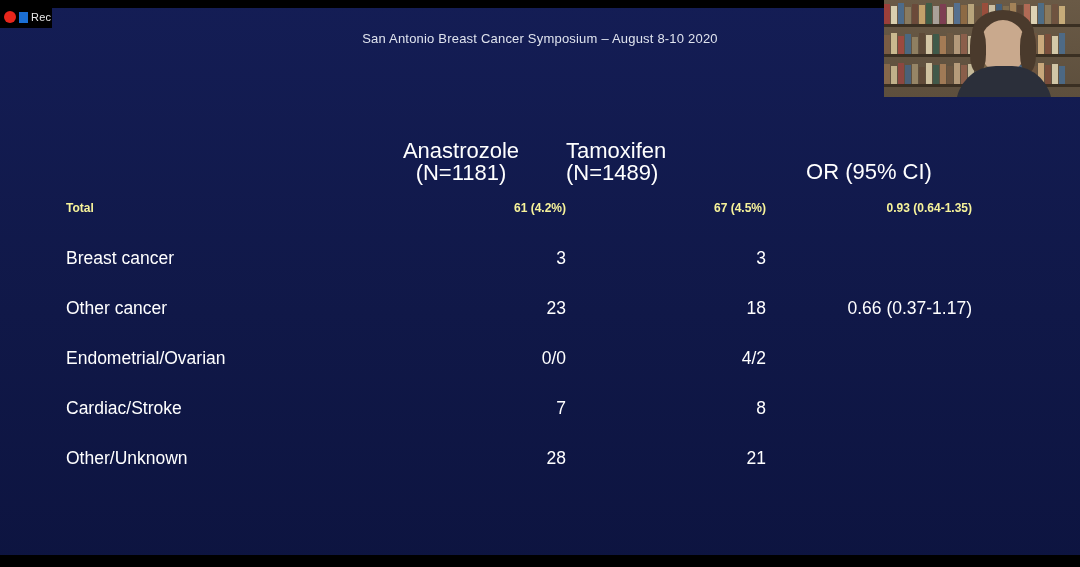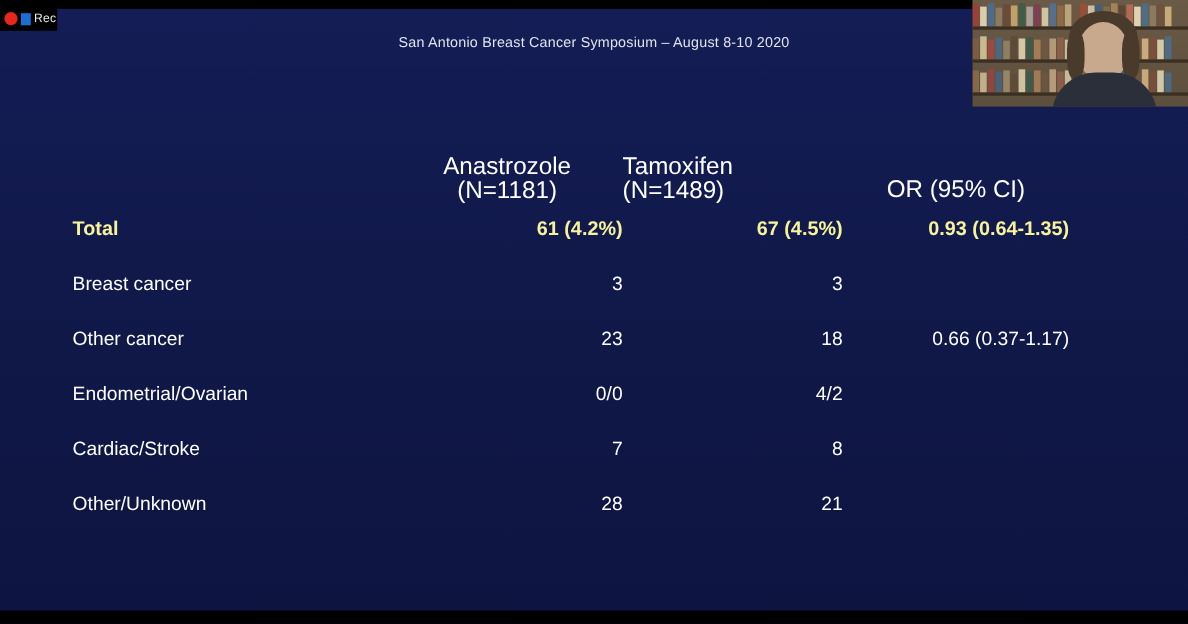--- a/index.html
+++ b/index.html
@@ -228,21 +228,21 @@
   tr.rule-bot > * { border-bottom: 2px solid #ffffff; }
 
   tbody td {
     height: 50px;
     vertical-align: middle;
     font-size: 17.5px;
   }
   tbody tr.total td {
     color: #f7f39a;
     font-weight: bold;
-    font-size: 18px;
+    font-size: 12px;
   }
   td.label { text-align: left; padding-left: 8px; }
   td.indent { padding-left: 30px; }
   td.num { text-align: right; }
 </style>
 </head>
 <body>
 
 <div class="screen">
 

